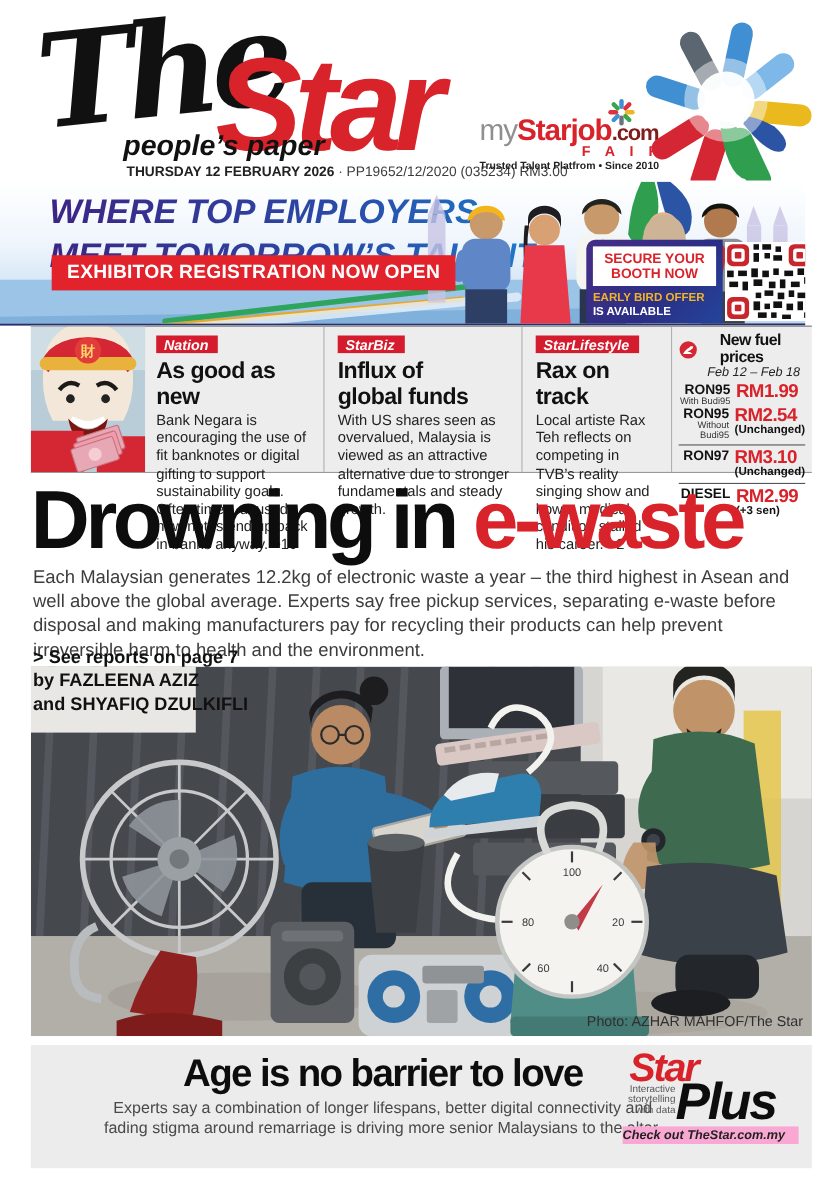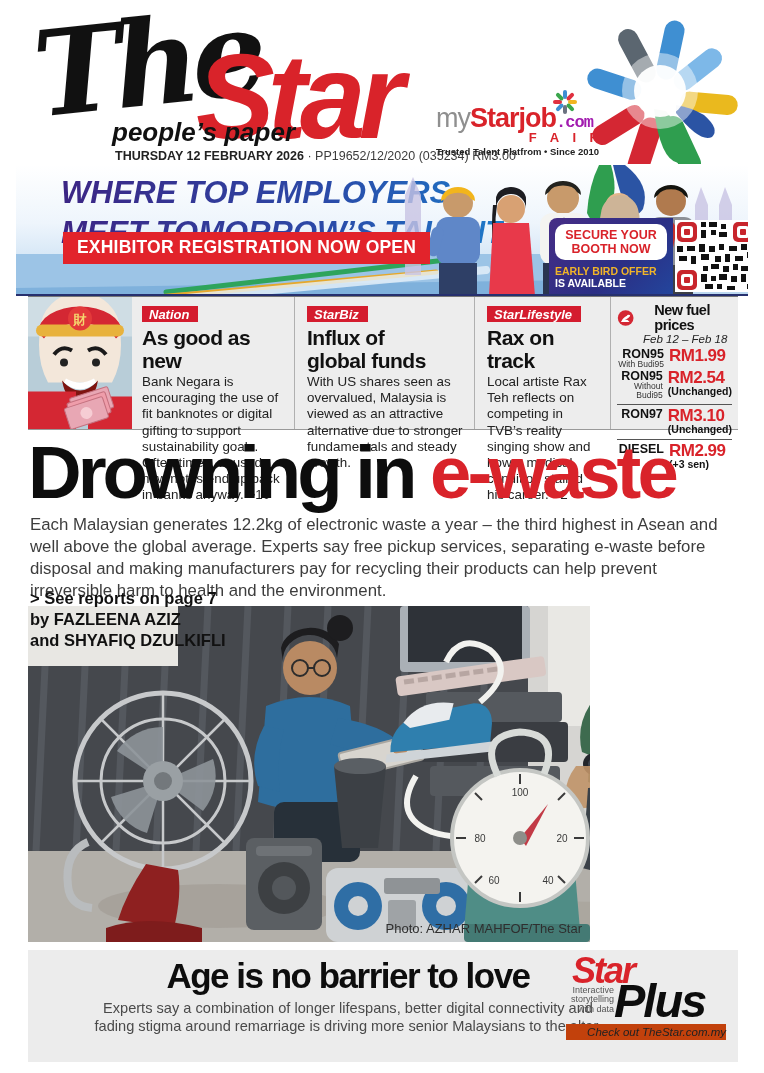--- a/index.html
+++ b/index.html
@@ -15,35 +15,35 @@
   .dateline { position:absolute; left:115px; top:149px; font-size:12.5px; color:#222; white-space:nowrap; }
   .dateline b { font-weight:bold; }
   .dateline .issue { font-weight:normal; color:#3c3c3c; }
 
   
   .msj { position:absolute; left:436px; top:103px; width:170px; }
   .msj-line1 { font-size:27px; letter-spacing:-1px; white-space:nowrap; }
   .msj-my { color:#8f8f8f; }
   .msj-star { color:#d9232a; font-weight:bold; }
   .msj-job { color:#d9232a; font-weight:bold; }
-  .msj-com { color:#a21caf; font-size:17px; font-weight:bold;font-family:Liberation Mono, monospace; }
+  .msj-com { color:#7f1d1d; font-size:20px; font-weight:bold; }
   .msj-fair { text-align:right; color:#d9232a; font-weight:bold; font-size:13px; letter-spacing:5px; margin-top:-4px; padding-right:2px; }
   .msj-trust { font-size:9.5px; font-weight:bold; color:#222; margin-top:1px; white-space:nowrap; }
   .msj-burst { position:absolute; right:28px; top:-14px; }
 
   .big-star { position:absolute; left:560px; top:14px; }
 
   
-  .banner { position:absolute; left:16px; top:165px; width:732px; height:131px; background:linear-gradient(180deg,#ffffff 0%,#eef5fc 45%,#bcd8f0 100%); border-bottom:2px solid #26306e; overflow:hidden; }
+  .banner { position:absolute; left:0; top:165px; width:732px; height:131px; background:linear-gradient(180deg,#ffffff 0%,#eef5fc 45%,#bcd8f0 100%); border-bottom:2px solid #26306e; overflow:hidden; }
   .banner-road { position:absolute; left:0; bottom:0; width:560px; height:40px; }
   .tagline { position:absolute; left:45px; top:8px; font-style:italic; font-weight:bold; font-size:31px; letter-spacing:0; line-height:40px; background:linear-gradient(90deg,#3c2584 0%,#2a4aa8 60%,#1d7ac9 100%); -webkit-background-clip:text; background-clip:text; color:transparent; white-space:nowrap; }
   .red-strip { position:absolute; left:47px; top:67px; background:#e2232b; color:#fff; font-weight:bold; font-size:17.5px; padding:5px 14px 6px 14px; letter-spacing:0.2px; }
   .banner-people { position:absolute; right:0px; top:0px; }
   .booth-panel { position:absolute; left:533px; top:53px; width:124px; height:76px; background:linear-gradient(135deg,#462d86 0%,#2b2f85 60%,#23459c 100%); border-radius:8px 0 0 0; padding:6px 6px; }
-  .booth-pill { background:#fff; border-radius:10px; text-align:center; padding:4px 2px; color:#d9232a; font-weight:bold; font-size:12.5px; line-height:14px; }
+  .booth-pill { background:#fff; border-radius:0; text-align:center; padding:4px 2px; color:#d9232a; font-weight:bold; font-size:12.5px; line-height:14px; }
   .booth-offer1 { color:#f0b429; font-weight:bold; font-size:10.5px; margin-top:5px; }
   .booth-offer2 { color:#fff; font-weight:bold; font-size:10.5px; }
   .qr-wrap { position:absolute; left:659px; top:55px; width:86px; text-align:left; }
 
   
   .teasers { position:absolute; left:28px; top:296px; width:710px; height:134px; display:flex; border-top:1px solid #777; border-bottom:1px solid #999; background:#ededed; }
   .tease { position:relative; border-right:1px solid #b0b0b0; padding:8px 10px 6px 12px; }
   .tease:last-child { border-right:none; }
   .t-nation { width:267px; display:flex; padding:0; }
   .t-img { width:104px; height:100%; flex:none; }
@@ -68,35 +68,35 @@
   .fuel-div { border-top:1px solid #555; margin:4px 0 3px 0; }
 
   
   .main-head { position:absolute; left:28px; top:434px; width:710px; font-weight:bold; font-size:75px; letter-spacing:-4px; line-height:76px; white-space:nowrap; transform:scaleX(0.99); transform-origin:left; }
   .mh-black { color:#0d0d0d; }
   .mh-red { color:#d9232a; }
   .standfirst { position:absolute; left:30px; top:514px; width:706px; font-size:16.8px; line-height:22px; color:#3d3d3d; }
   .byline { position:absolute; left:30px; top:588px; font-size:16.5px; font-weight:bold; color:#111; line-height:21px; z-index:3; }
 
   
-  .photo { position:absolute; left:28px; top:606px; width:562px; height:336px; overflow:hidden; }
+  .photo { position:absolute; left:28px; top:606px; width:710px; height:336px; overflow:hidden; }
   .credit { position:absolute; right:8px; bottom:6px; font-size:13px; color:#2f2f2f; }
 
   
   .bottom { position:absolute; left:28px; top:950px; width:710px; height:112px; background:#ececec; }
   .b-center { position:absolute; left:60px; top:6px; width:520px; text-align:center; }
   .b-head { font-weight:bold; font-size:35px; letter-spacing:-1.5px; color:#0d0d0d; line-height:40px; }
   .b-sub { font-size:14.6px; line-height:18px; color:#4a4a4a; margin-top:3px; }
   .b-rep { font-weight:bold; font-size:14.6px; color:#111; margin-top:2px; }
   .starplus { position:absolute; right:12px; top:4px; width:160px; }
   .sp-star { font-style:italic; font-weight:bold; font-size:36px; letter-spacing:-2px; color:#d9232a; margin-left:6px; line-height:34px; }
   .sp-row { display:flex; align-items:flex-end; margin-top:-8px; }
   .sp-tag { font-size:9px; color:#555; text-align:right; width:48px; line-height:9.5px; padding-bottom:8px; }
   .sp-plus { font-style:italic; font-weight:bold; font-size:47px; letter-spacing:-2px; color:#0d0d0d; line-height:42px; }
-  .sp-check { background:#c2410c; font-style:italic; font-weight:normal; font-size:11.5px; color:#222; text-align:right; padding:2px 0; margin-top:2px; white-space:nowrap; }
+  .sp-check { background:#f9a8d4; font-style:italic; font-weight:bold; font-size:11.5px; color:#222; text-align:left; padding:2px 0; margin-top:2px; white-space:nowrap; }
 </style>
 </head>
 <body>
 
 <div class="page">
 
   <div class="masthead">
     <div class="the-script">The</div>
     <div class="star-word">Star</div>
     <div class="peoples">people’s paper</div>

